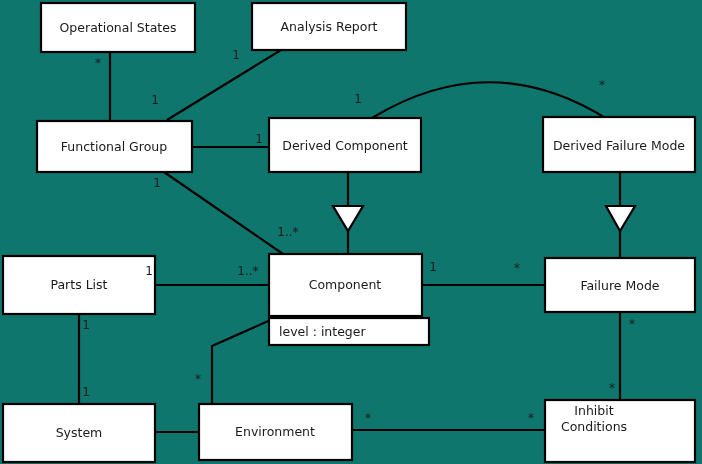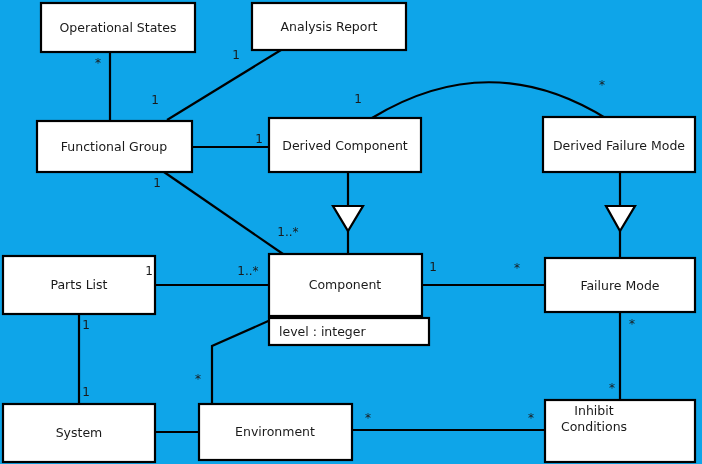--- a/index.html
+++ b/index.html
@@ -7,21 +7,21 @@
     padding: 0;
     background: #ffffff;
   }
   body {
     font-family: "DejaVu Sans", sans-serif;
   }
   #diagram-root {
     position: relative;
     width: 702px;
     height: 464px;
-    background: #0ea5e9;
+    background: #0f766e;
     overflow: hidden;
   }
   svg#uml-canvas {
     display: block;
     width: 702px;
     height: 464px;
   }
   .cls-box {
     fill: #ffffff;
     stroke: #000000;

